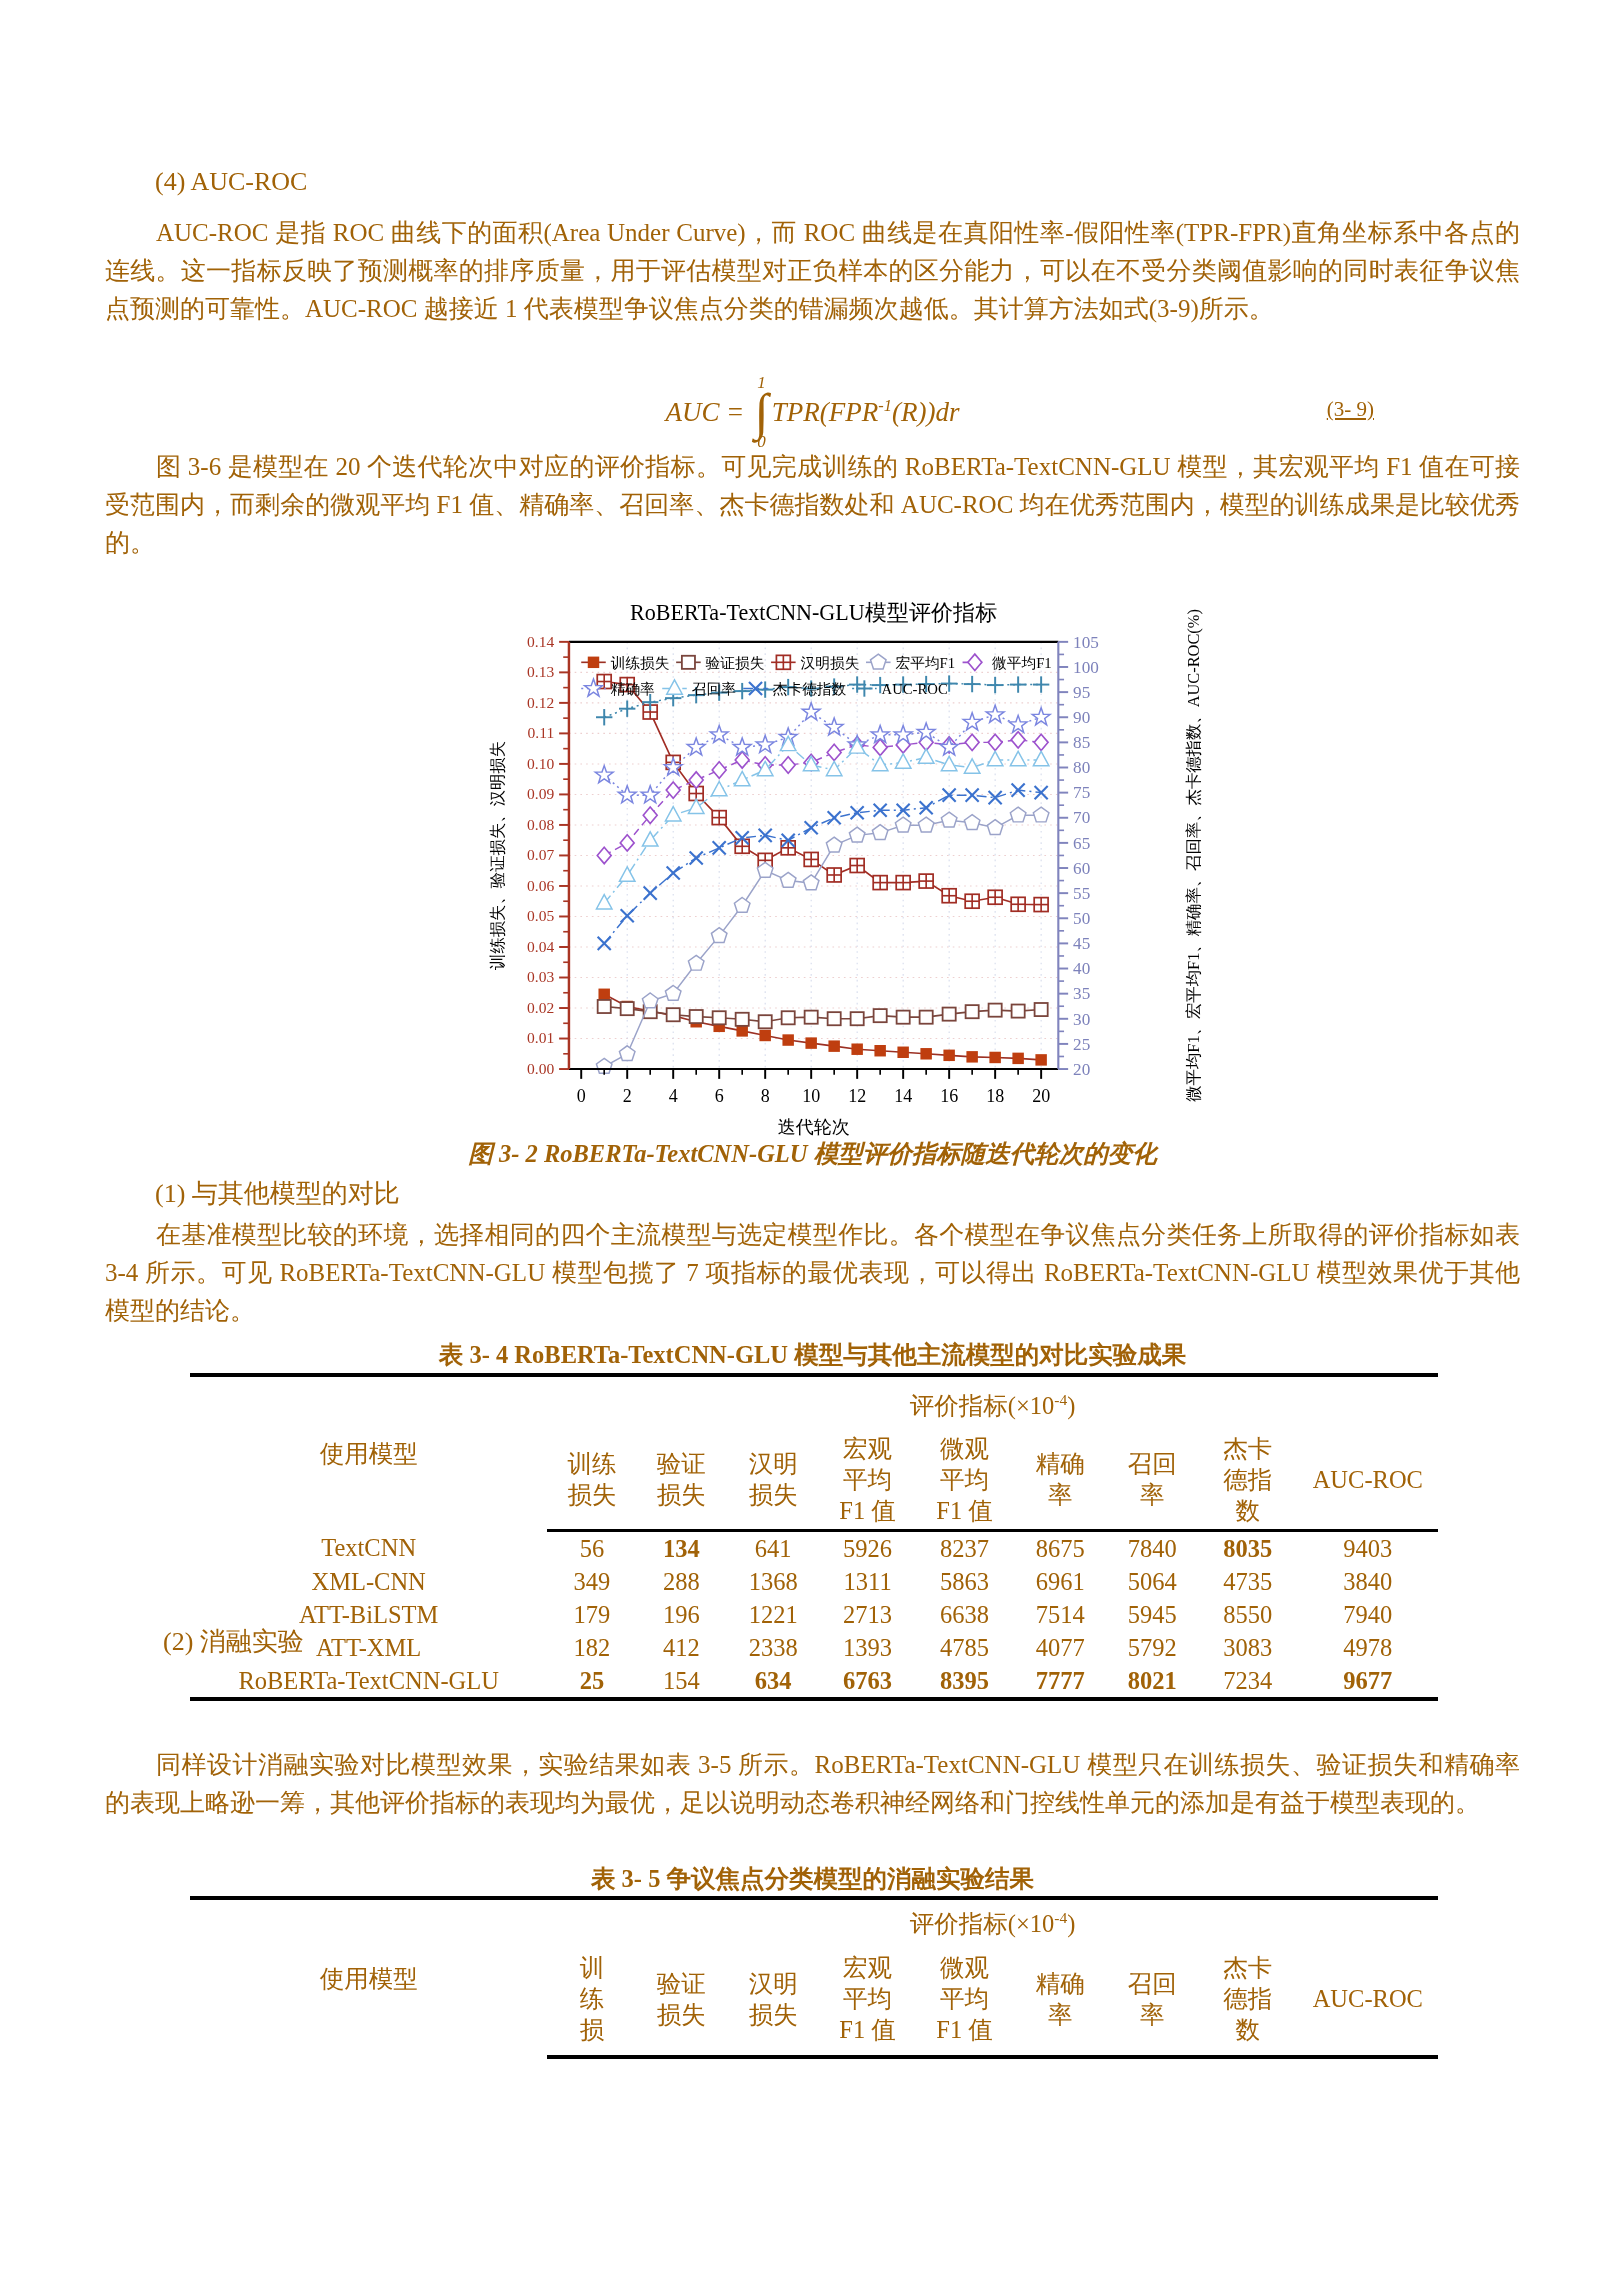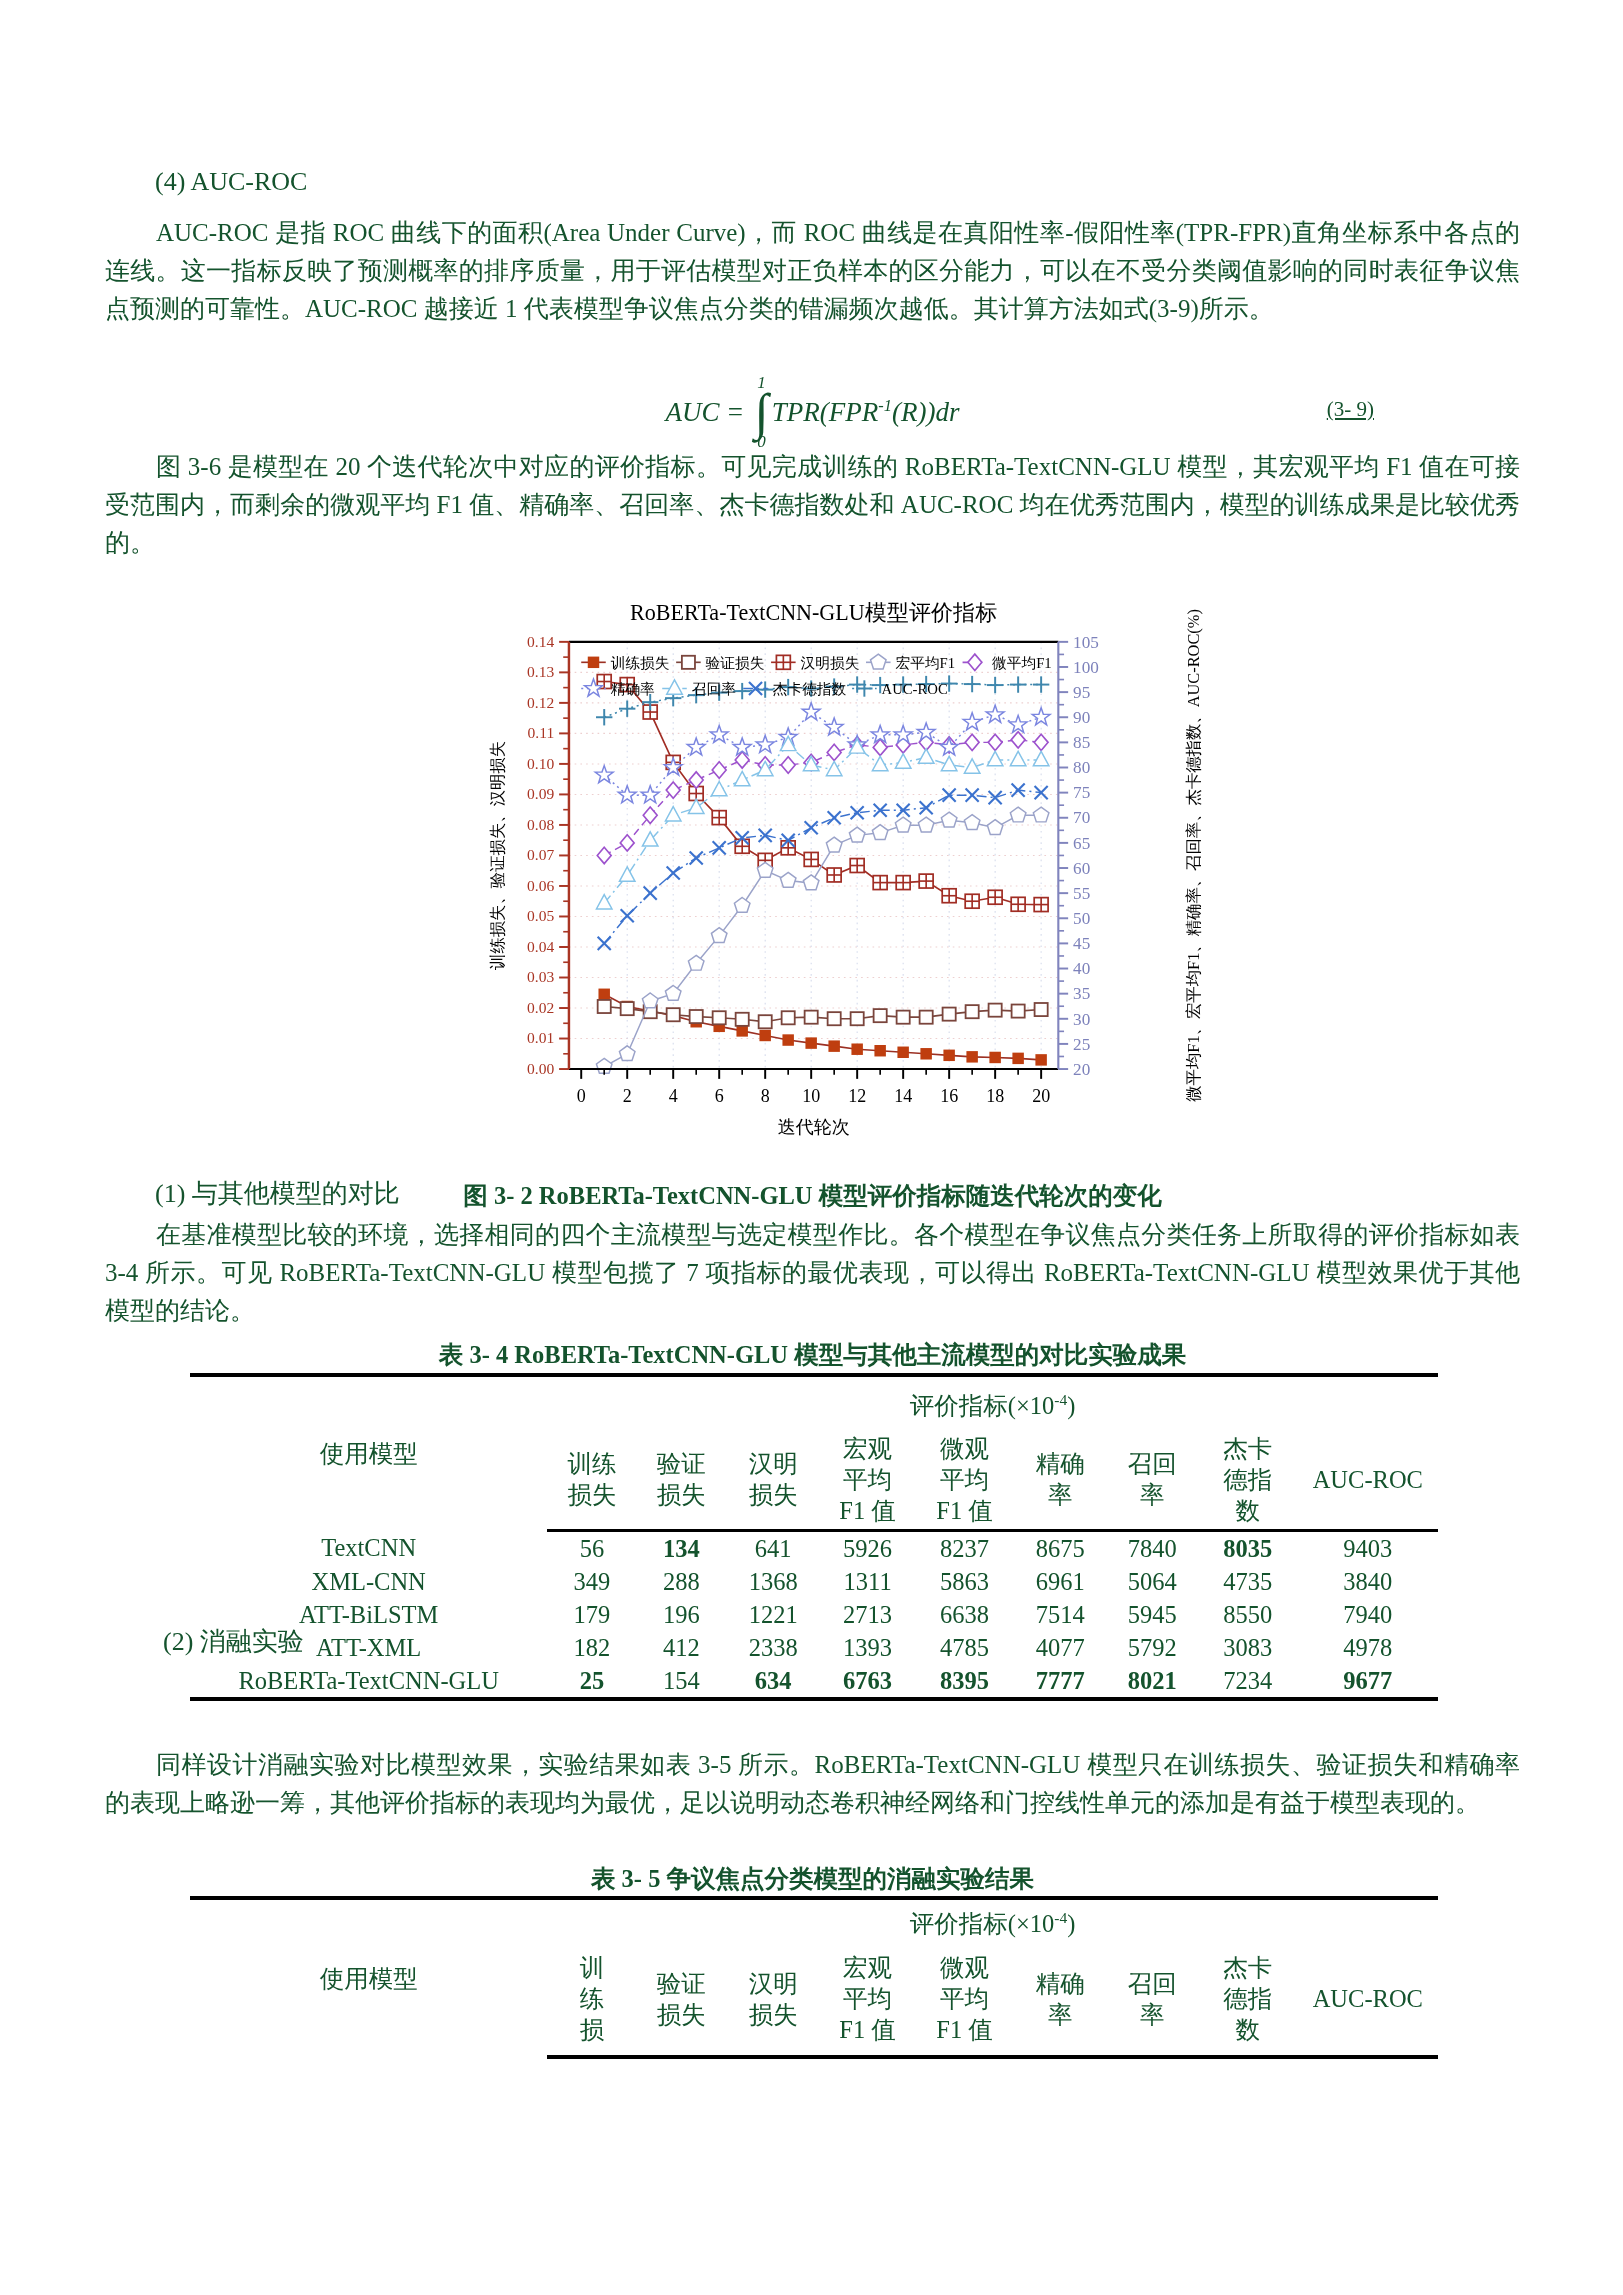--- a/index.html
+++ b/index.html
@@ -1,17 +1,17 @@
 <!DOCTYPE html>
 <html style="font-size:13px"><head>
 <meta charset="utf-8">
 <style>
   html,body{margin:0;padding:0;background:#ffffff;}
   .page{position:relative;width:1623px;height:2295px;background:#ffffff;overflow:hidden;
-        font-family:"Liberation Serif","DejaVu Serif",serif;color:#14532d;}
+        font-family:"Liberation Serif","DejaVu Serif",serif;color:#a16207;}
   .abs{position:absolute;}
   .heading{left:155px;font-size:26px;}
   .para{left:105px;width:1415px;font-size:25px;line-height:38px;text-align:justify;text-indent:51px;}
   .caption{left:105px;width:1415px;font-size:24.5px;font-weight:bold;text-align:center;}
   
   .formula-row{left:105px;width:1415px;height:92px;top:366px;}
   .formula{position:absolute;left:0;right:0;top:0;bottom:0;display:flex;align-items:center;justify-content:center;
            font-size:27px;font-style:italic;}
   .formula .feq{margin:0 8.2px;font-style:normal;}
   .fint{display:inline-flex;flex-direction:column;align-items:center;margin:0 3.3px;}
@@ -921,21 +921,21 @@
           <line x1="506" x2="536" y1="130" y2="130" stroke="#3f87ad" stroke-width="2" stroke-dasharray="2.5 4.5"></line>
           <g>
             <line x1="511" y1="130" x2="531" y2="130" stroke="#3f87ad" stroke-width="2.4"></line>
             <line x1="521" y1="120" x2="521" y2="140" stroke="#3f87ad" stroke-width="2.4"></line>
           </g>
           <text x="542" y="137" font-size="18" fill="#000" font-family="&quot;Liberation Serif&quot;,&quot;DejaVu Serif&quot;,serif">AUC-ROC</text>
         </g>
       </svg>
   </div>
 
-  <div class="abs caption" style="top:1179px;">图 3- 2 RoBERTa-TextCNN-GLU 模型评价指标随迭代轮次的变化</div>
+  <div class="abs caption" style="top:1137px;font-style:italic;">图 3- 2 RoBERTa-TextCNN-GLU 模型评价指标随迭代轮次的变化</div>
 
   <div class="abs heading" style="top:1176px;">(1) 与其他模型的对比</div>
 
   <div class="abs para" style="top:1216px;">在基准模型比较的环境，选择相同的四个主流模型与选定模型作比。各个模型在争议焦点分类任务上所取得的评价指标如表 3-4 所示。可见 RoBERTa-TextCNN-GLU 模型包揽了 7 项指标的最优表现，可以得出 RoBERTa-TextCNN-GLU 模型效果优于其他模型的结论。</div>
 
   <div class="abs caption" style="top:1338px;">表 3- 4 RoBERTa-TextCNN-GLU 模型与其他主流模型的对比实验成果</div>
 
   <table class="dtable" id="table34">
       <colgroup>
         <col style="width: 28%;">

